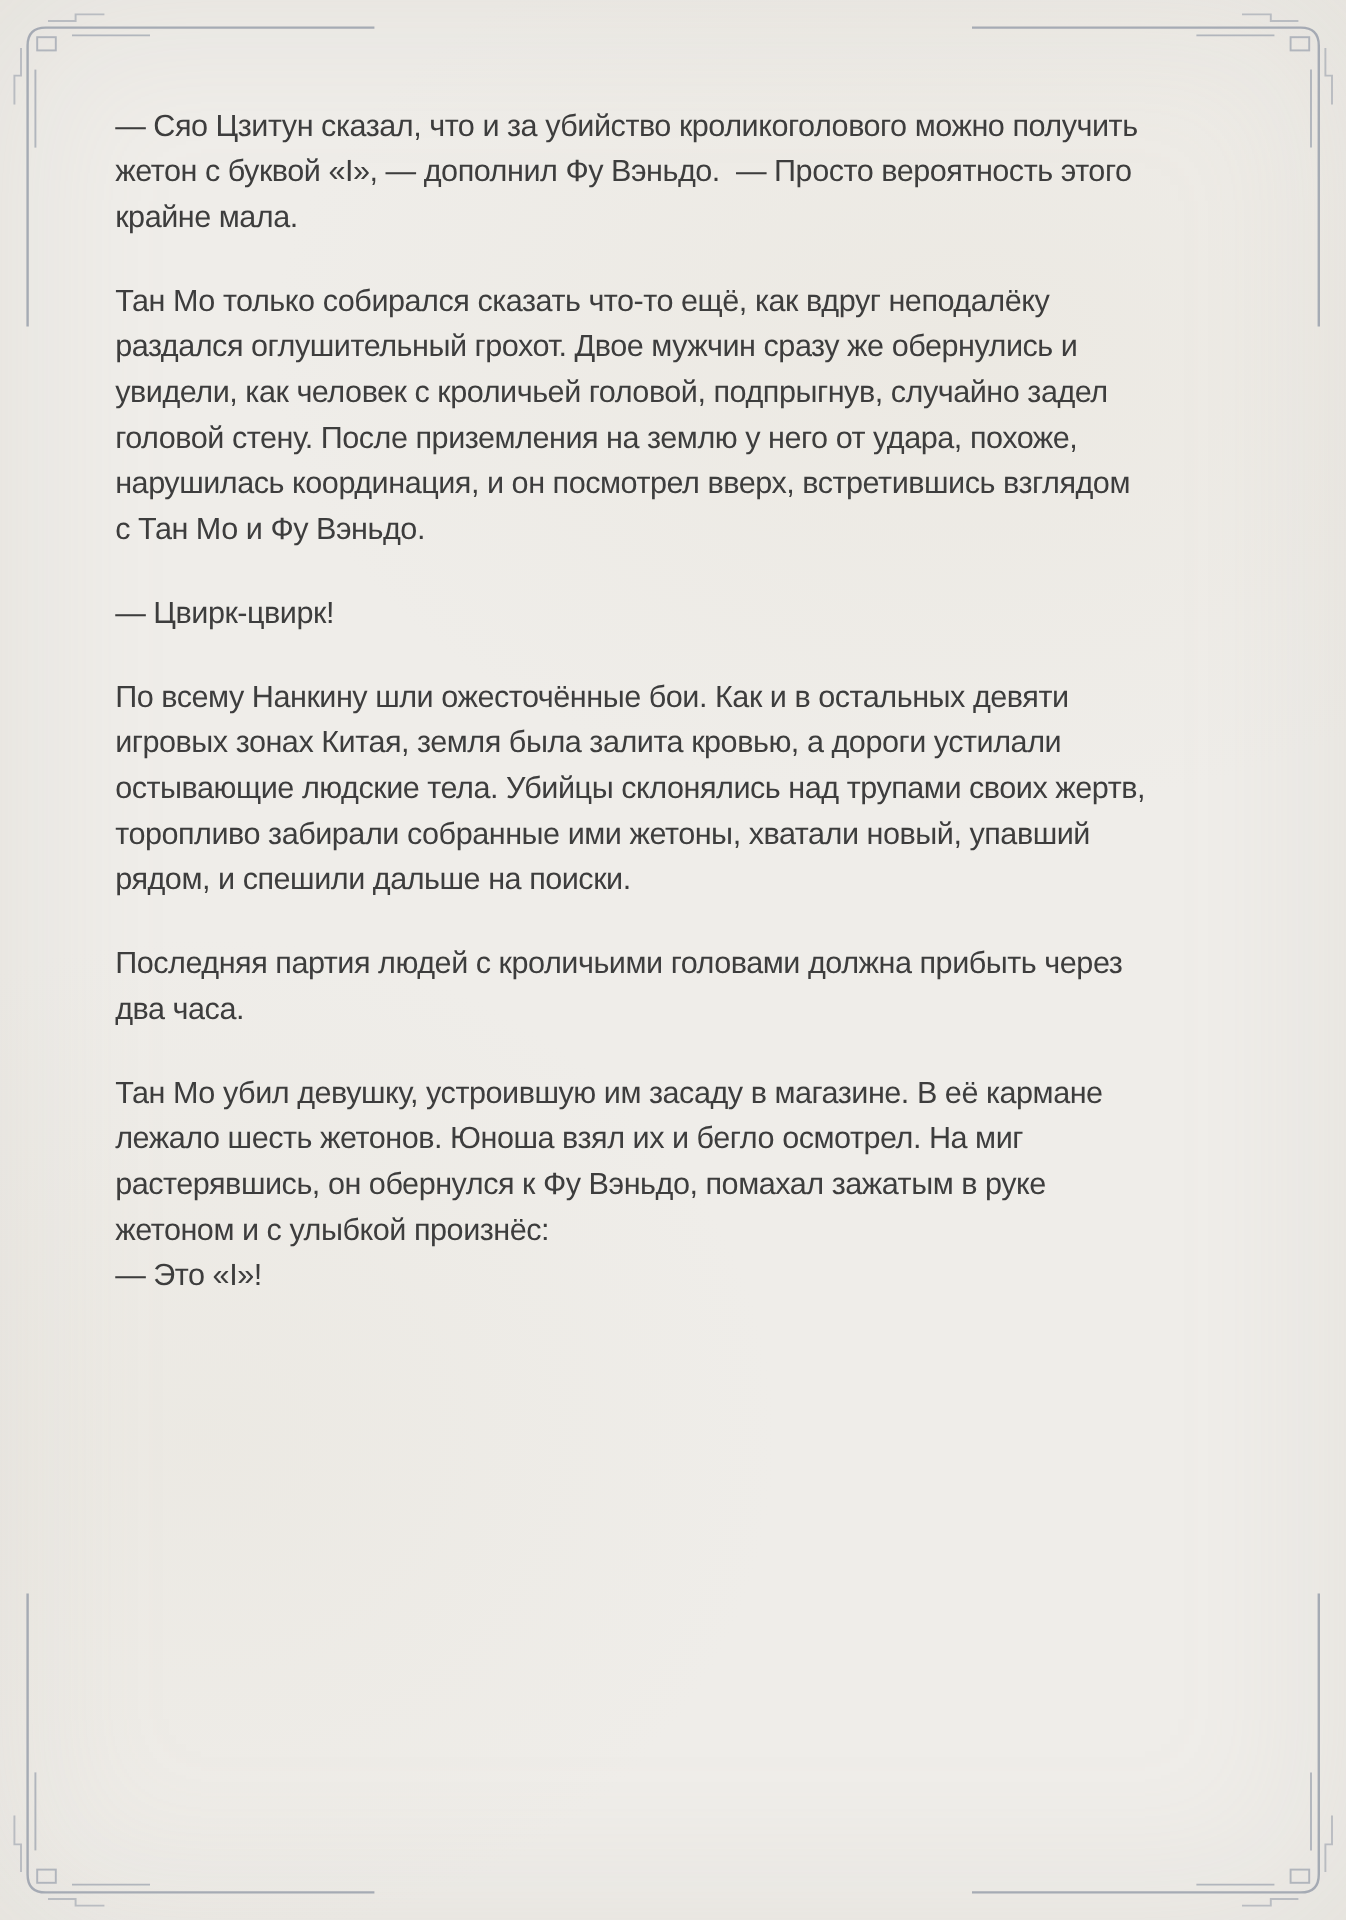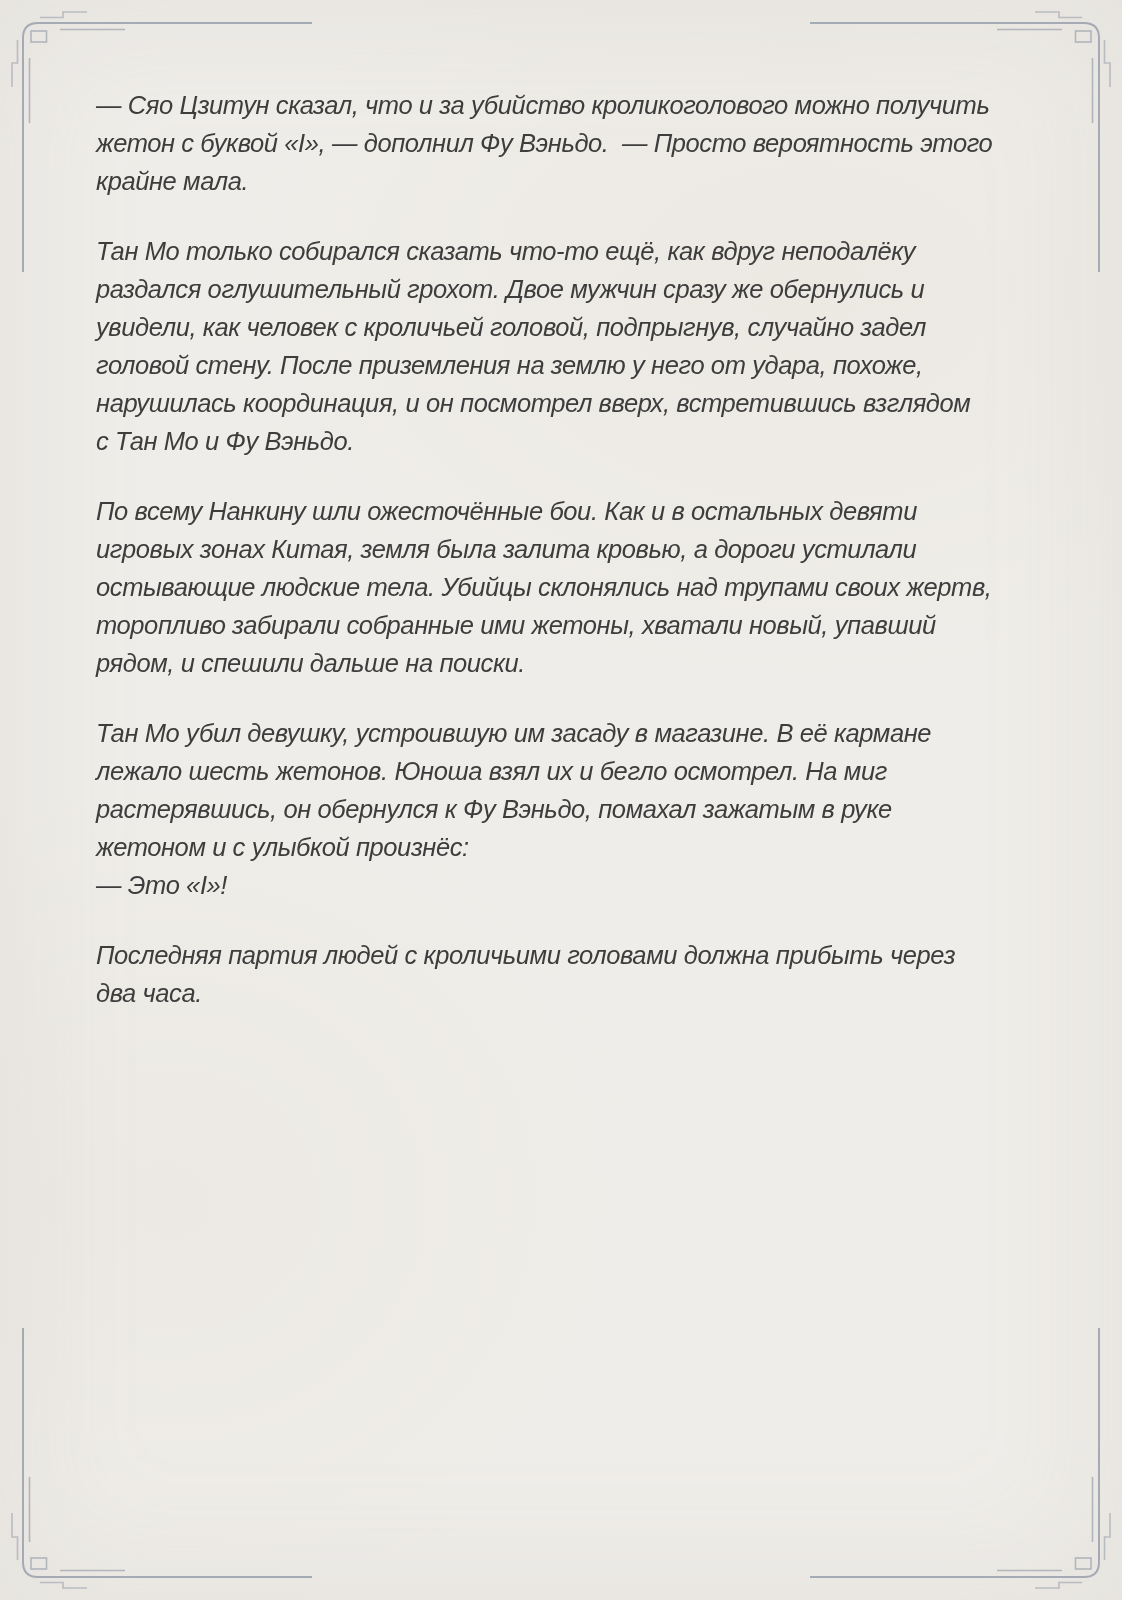--- a/index.html
+++ b/index.html
@@ -26,21 +26,20 @@
     width: 1000px;
     color: var(--text-color, #3d3d3d);
     font-size: 25.5px;
     line-height: 38px;
     letter-spacing: -0.4px;
     font-weight: 400;
   }
   .page-text p {
     margin: 0 0 32px 0;
     white-space: pre; 
-    font-style: italic;
   }
 
   .corner {
     position: absolute;
     width: 320px;
     height: 285px;
     pointer-events: none;
   }
   .corner.tl { left: 0; top: 0; }
   .corner.tr { right: 0; top: 0; transform: scaleX(-1); }
@@ -95,25 +94,26 @@
 <main class="page-text">
   <p>— Сяо Цзитун сказал, что и за убийство кроликоголового можно получить
 жетон с буквой «I», — дополнил Фу Вэньдо.  — Просто вероятность этого
 крайне мала.</p>
   <p>Тан Мо только собирался сказать что-то ещё, как вдруг неподалёку
 раздался оглушительный грохот. Двое мужчин сразу же обернулись и
 увидели, как человек с кроличьей головой, подпрыгнув, случайно задел
 головой стену. После приземления на землю у него от удара, похоже,
 нарушилась координация, и он посмотрел вверх, встретившись взглядом
 с Тан Мо и Фу Вэньдо.</p>
+  <p>— Цвирк-цвирк!</p>
   <p>По всему Нанкину шли ожесточённые бои. Как и в остальных девяти
 игровых зонах Китая, земля была залита кровью, а дороги устилали
 остывающие людские тела. Убийцы склонялись над трупами своих жертв,
 торопливо забирали собранные ими жетоны, хватали новый, упавший
 рядом, и спешили дальше на поиски.</p>
+  <p>Последняя партия людей с кроличьими головами должна прибыть через
+два часа.</p>
   <p>Тан Мо убил девушку, устроившую им засаду в магазине. В её кармане
 лежало шесть жетонов. Юноша взял их и бегло осмотрел. На миг
 растерявшись, он обернулся к Фу Вэньдо, помахал зажатым в руке
 жетоном и с улыбкой произнёс:
 — Это «I»!</p>
-  <p>Последняя партия людей с кроличьими головами должна прибыть через
-два часа.</p>
 </main>
 
 </body></html>

